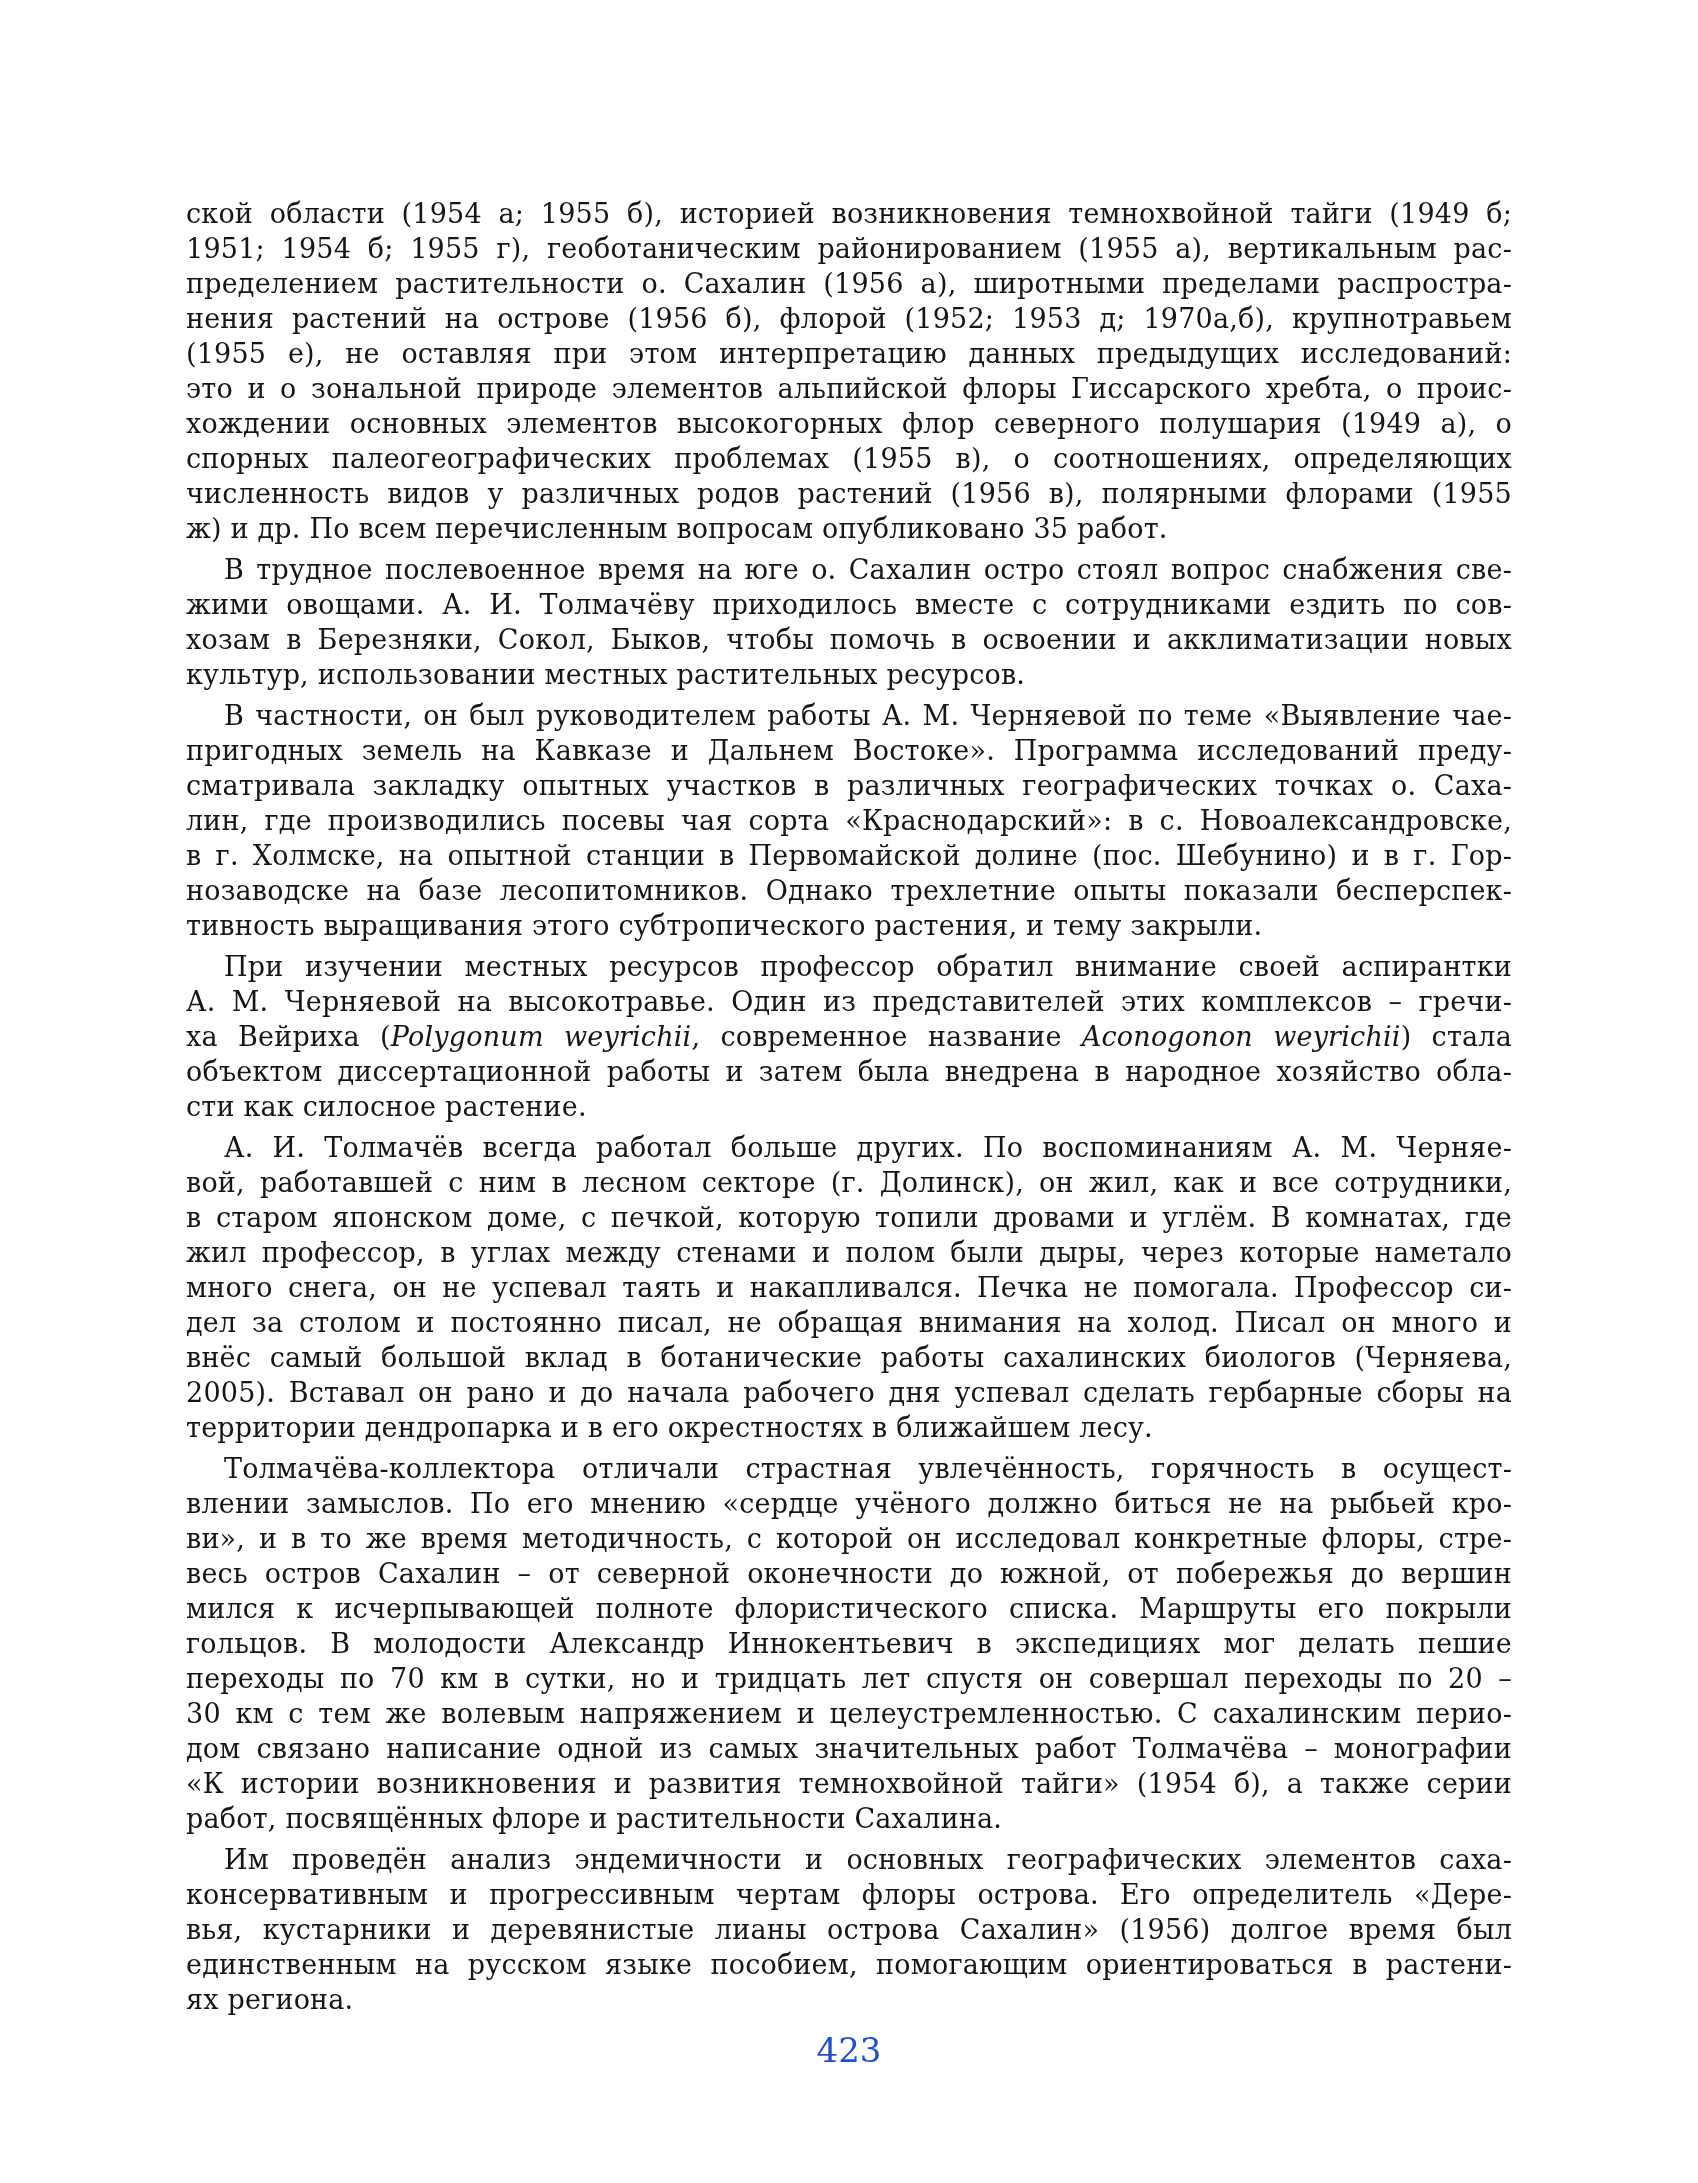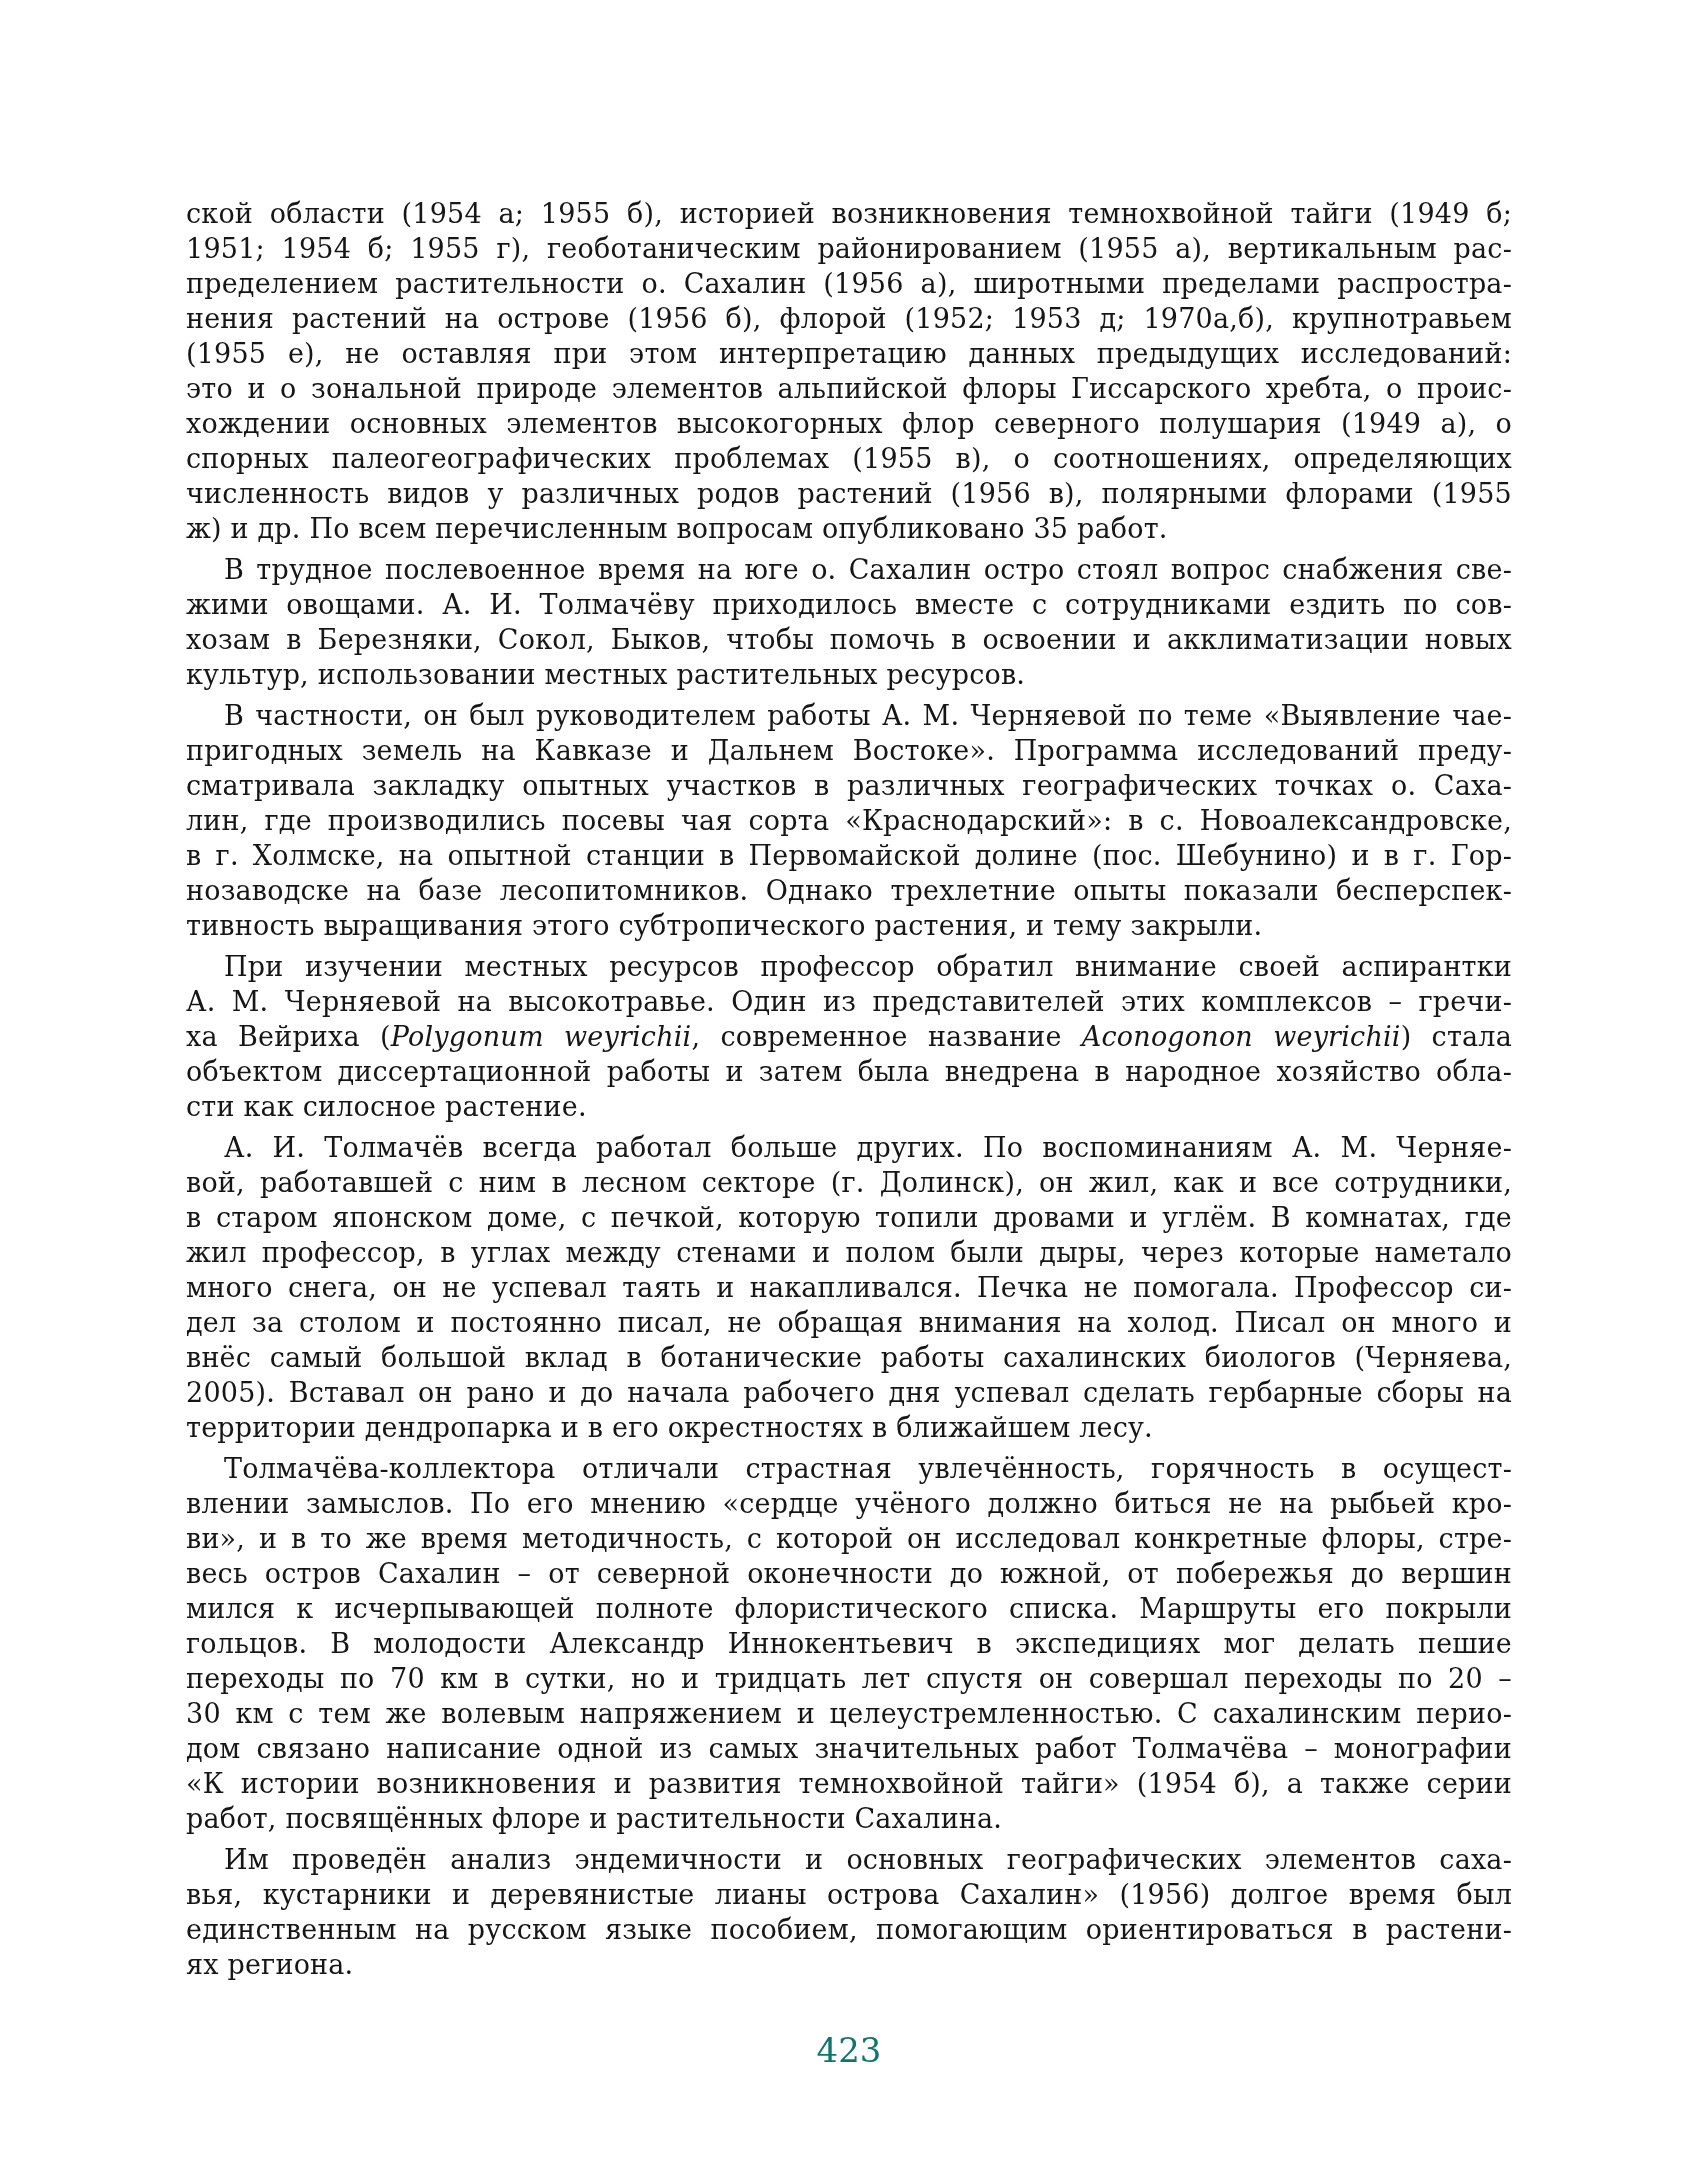--- a/index.html
+++ b/index.html
@@ -40,21 +40,21 @@
   .line.indent { padding-left: 38px; }
   .italic { font-style: italic; }
   .page-number {
     position: absolute;
     top: 2032px;
     left: 0;
     width: 1698px;
     text-align: center;
     font-size: 34px;
     line-height: 1.1;
-    color: #0f766e;
+    color: #1d4ed8;
   }
 </style>
 </head>
 <body>
 
 <div class="page">
   <main class="text-block" id="text-block">
       <div class="paragraph">
         <div class="line">ской области (1954 а; 1955 б), историей возникновения темнохвойной тайги (1949 б;</div>
         <div class="line">1951; 1954 б; 1955 г), геоботаническим районированием (1955 а), вертикальным рас-</div>
@@ -108,20 +108,21 @@
         <div class="line">мился к исчерпывающей полноте флористического списка. Маршруты его покрыли</div>
         <div class="line">гольцов. В молодости Александр Иннокентьевич в экспедициях мог делать пешие</div>
         <div class="line">переходы по 70 км в сутки, но и тридцать лет спустя он совершал переходы по 20 –</div>
         <div class="line">30 км с тем же волевым напряжением и целеустремленностью. С сахалинским перио-</div>
         <div class="line">дом связано написание одной из самых значительных работ Толмачёва – монографии</div>
         <div class="line">«К истории возникновения и развития темнохвойной тайги» (1954 б), а также серии</div>
         <div class="line last">работ, посвящённых флоре и растительности Сахалина.</div>
       </div>
       <div class="paragraph">
         <div class="line indent">Им проведён анализ эндемичности и основных географических элементов саха-</div>
+        <div class="line">консервативным и прогрессивным чертам флоры острова. Его определитель «Дере-</div>
         <div class="line">вья, кустарники и деревянистые лианы острова Сахалин» (1956) долгое время был</div>
         <div class="line">единственным на русском языке пособием, помогающим ориентироваться в растени-</div>
         <div class="line last">ях региона.</div>
       </div>
     </main>
   <div class="page-number">423</div>
 </div>
 
 
 </body></html>

